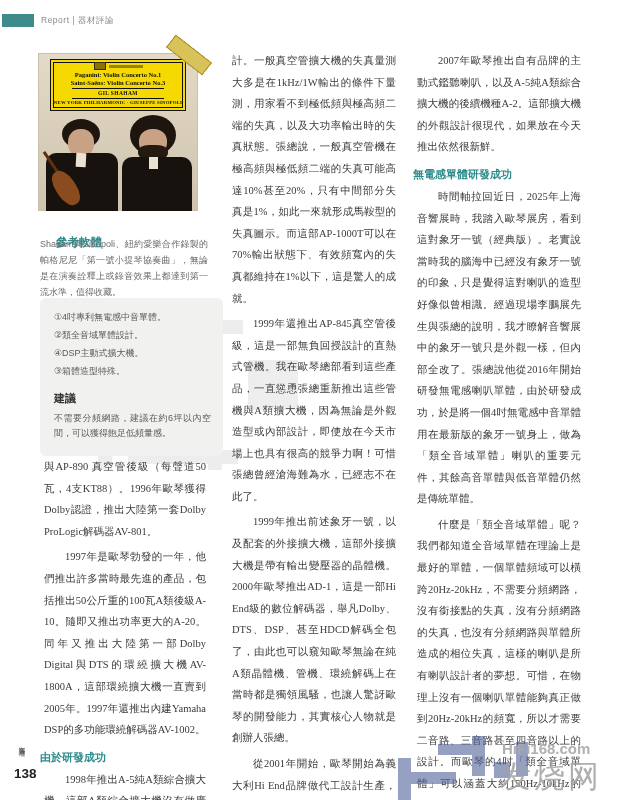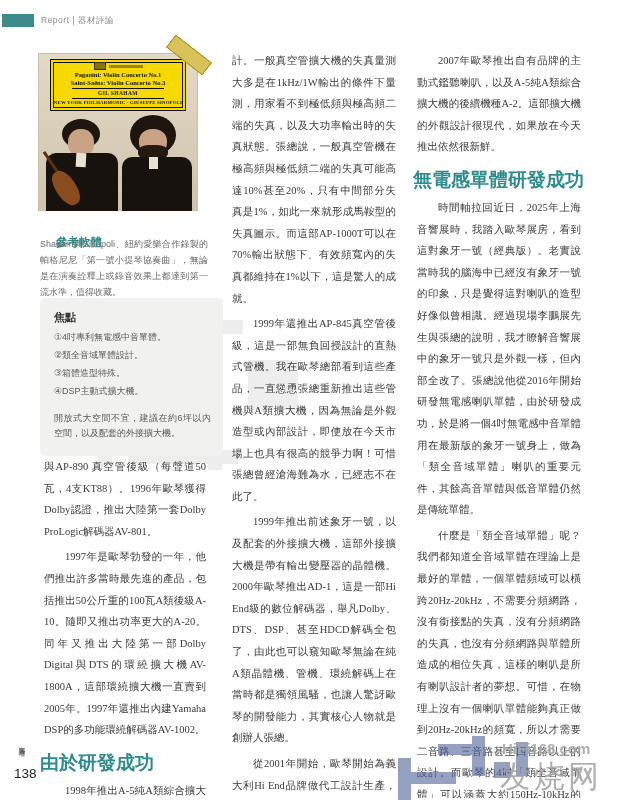--- a/index.html
+++ b/index.html
@@ -43,28 +43,28 @@
   .infobox{position:absolute;left:40px;top:298px;width:157px;background:#f1f1f0;border-radius:6px;
            padding:12px 12px 12px 14px;font-family:"Liberation Sans","DejaVu Sans",sans-serif;}
   .infobox h4{margin:0 0 5px 0;font-size:11px;color:#333;}
   .infobox p{margin:0 0 3px 0;font-size:9px;line-height:15px;color:#5a5a5a;text-align:justify;}
   .infobox .gap{height:9px;}
   
   .col{position:absolute;overflow:hidden;}
   .col p{margin:4px;font-size:10.5px;line-height:21.6px;text-align:justify;color:#3a3a3a;}
   .col p.indent{text-indent:2em;}
   .col h2{margin:9px 0 4px 0;font-family:"Liberation Sans","DejaVu Sans",sans-serif;
-          font-size:19px;font-weight:bold;color:#2f8c8c;}
+          font-size:11px;font-weight:bold;color:#2f8c8c;}
   .col-leftbody{left:40px;top:452px;width:170px;height:348px;}
   .col-mid{left:228px;top:46px;width:172px;height:752px;}
   .col-right{left:413px;top:46px;width:172px;height:752px;}
   
   .journal-vert{position:absolute;left:17px;top:741px;writing-mode:vertical-rl;font-size:6.5px;
                 color:#555;letter-spacing:1px;font-family:"Liberation Sans","DejaVu Sans",sans-serif;}
-  .page-num{position:absolute;left:14px;top:766px;font-size:13.5px;color:#222;font-family:"Liberation Sans","DejaVu Sans",sans-serif;}
+  .page-num{position:absolute;left:14px;top:766px;font-size:13.5px;color:#222;font-family:"Liberation Sans","DejaVu Sans",sans-serif;font-weight:bold;}
   
   .bg-wm{position:absolute;left:88px;top:300px;width:240px;height:220px;opacity:.09;pointer-events:none;}
   .bg-wm div{position:absolute;background:#444;}
   
   .wm{position:absolute;pointer-events:none;}
   .wm-logo{left:398px;top:736px;width:150px;height:64px;opacity:.6;}
   .wm-logo div{position:absolute;background:#51639b;}
   .wm-site{left:502px;top:740px;font-family:"Liberation Sans","DejaVu Sans",sans-serif;
            font-size:15px;font-weight:bold;color:#a8a8a8;opacity:.9;text-align:center;}
   .wm-name{left:500px;top:756px;font-size:31px;color:#a2a2a2;letter-spacing:3px;opacity:.85;
@@ -118,27 +118,27 @@
       <div class="dg-rule"></div>
       <div class="dg-orch">NEW YORK PHILHARMONIC · GIUSEPPE SINOPOLI</div>
     </div>
     <div class="sticker"></div>
   </div>
 
   <h3 class="ref-head">參考軟體</h3>
   <p class="ref-text">Shaham與Sinopoli、紐約愛樂合作錄製的帕格尼尼「第一號小提琴協奏曲」，無論是在演奏詮釋上或錄音效果上都達到第一流水準，值得收藏。</p>
 
   <div class="infobox">
-    <h4>焦點</h4>
     <p>①4吋專利無電感中音單體。</p>
     <p>②類全音域單體設計。</p>
+    <p>④DSP主動式擴大機。</p>
     <p>③箱體造型特殊。</p>
-    <p>④DSP主動式擴大機。</p>
     <div class="gap"></div>
-    <p>開放式大空間不宜，建議在約6坪以內空間，以及配套的外接擴大機。</p>
+    <h4>建議</h4>
+    <p>不需要分頻網路，建議在約6坪以內空間，可以獲得飽足低頻量感。</p>
   </div>
 
   <div class="col col-leftbody">
     <p>與AP-890 真空管後級（每聲道50瓦，4支KT88）。1996年歐琴獲得Dolby認證，推出大陸第一套Dolby ProLogic解碼器AV-801。</p>
     <p class="indent">1997年是歐琴勃發的一年，他們推出許多當時最先進的產品，包括推出50公斤重的100瓦A類後級A-10。隨即又推出功率更大的A-20。同年又推出大陸第一部Dolby Digital與DTS的環繞擴大機AV-1800A，這部環繞擴大機一直賣到2005年。1997年還推出內建Yamaha DSP的多功能環繞解碼器AV-1002。</p>
     <h2>由於研發成功</h2>
     <p class="indent">1998年推出A-5純A類綜合擴大機，這部A類綜合擴大機沒有做廣告，但卻在用家口耳相傳之下，一直供不應求。1999年歐琴推出AP-1000T，這是一部打破當時真空管機失真藩籬的劃時代設</p>
   </div>
 
   <div class="col col-mid">

